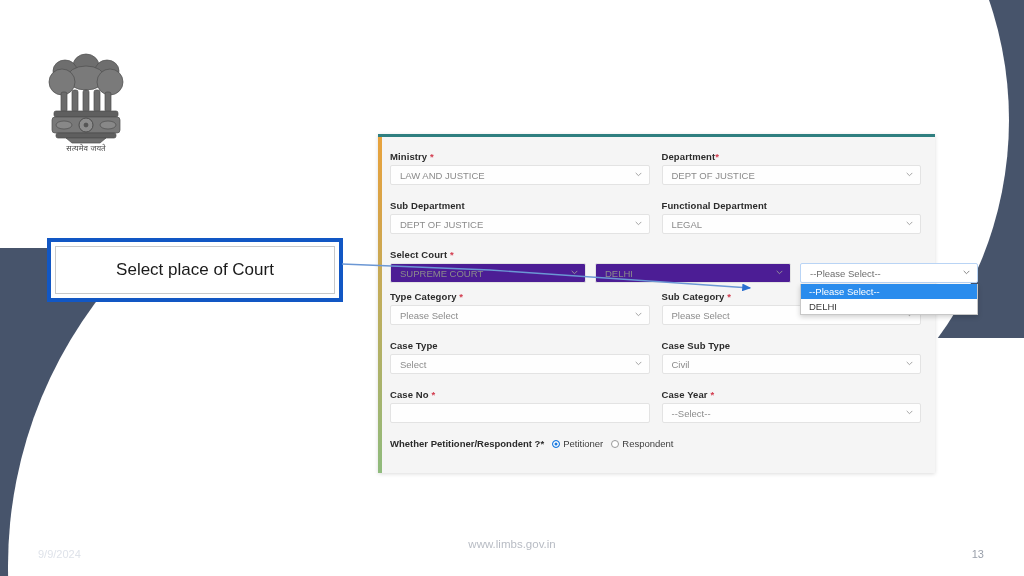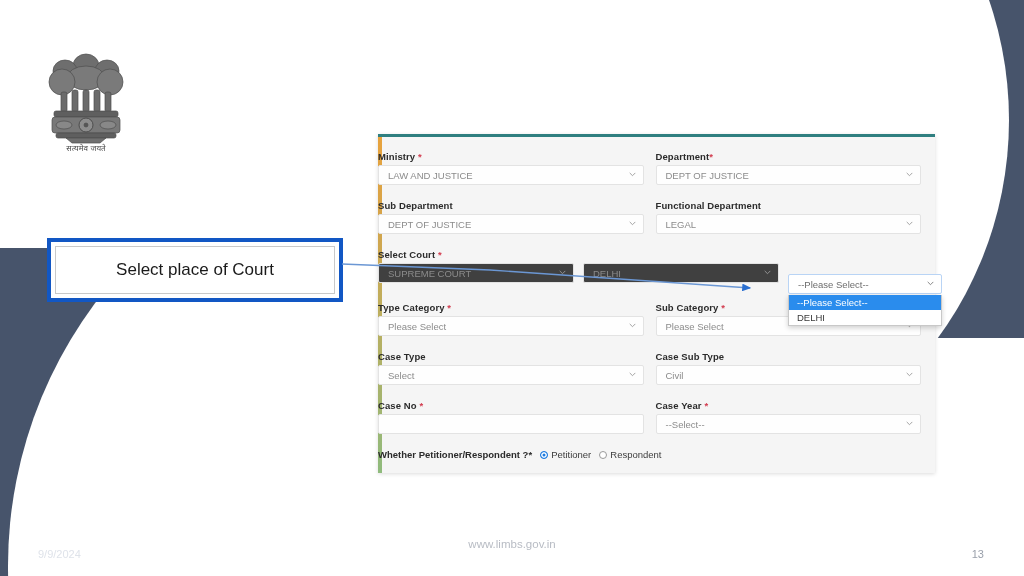--- a/index.html
+++ b/index.html
@@ -123,21 +123,21 @@
   .form-accent-strip {
     position: absolute;
     left: 0;
     top: 0;
     bottom: 0;
     width: 4px;
     background: linear-gradient(to bottom, #e8a33d 0%, #d5a44a 25%, #bfae5d 50%, #a8b36c 75%, #8fbb7d 100%);
   }
   .form-body {
     position: relative;
-    padding: 14px 14px 0 0;
+    padding: 14px 14px 0 12px;
     height: 100%;
     box-sizing: border-box;
   }
   .row {
     display: flex;
     gap: 12px;
     margin-bottom: 3px;
   }
   .col {
     flex: 1 1 0;
@@ -181,26 +181,26 @@
   .chev svg { display: block; }
 
   
   .court-row {
     display: flex;
     gap: 9px;
     margin-bottom: 8px;
   }
   .court-a { width: 196px; flex: none; }
   .court-b { width: 196px; flex: none; }
-  .court-c { width: 154px; flex: none; position: relative; margin-top: 11px; }
+  .court-c { width: 178px; flex: none; position: relative; }
 
   .ctrl-inline {
     position: relative;
     height: 20px;
-    background: #404040;
+    background: #4c1d95;
     border: 1px solid #e3e3e3;
     border-radius: 2px;
     display: flex;
     align-items: center;
     padding: 0 18px 0 9px;
     font-size: 9.5px;
     color: #8b8b8b;
     box-sizing: border-box;
   }
   .ctrl-inline.active {

